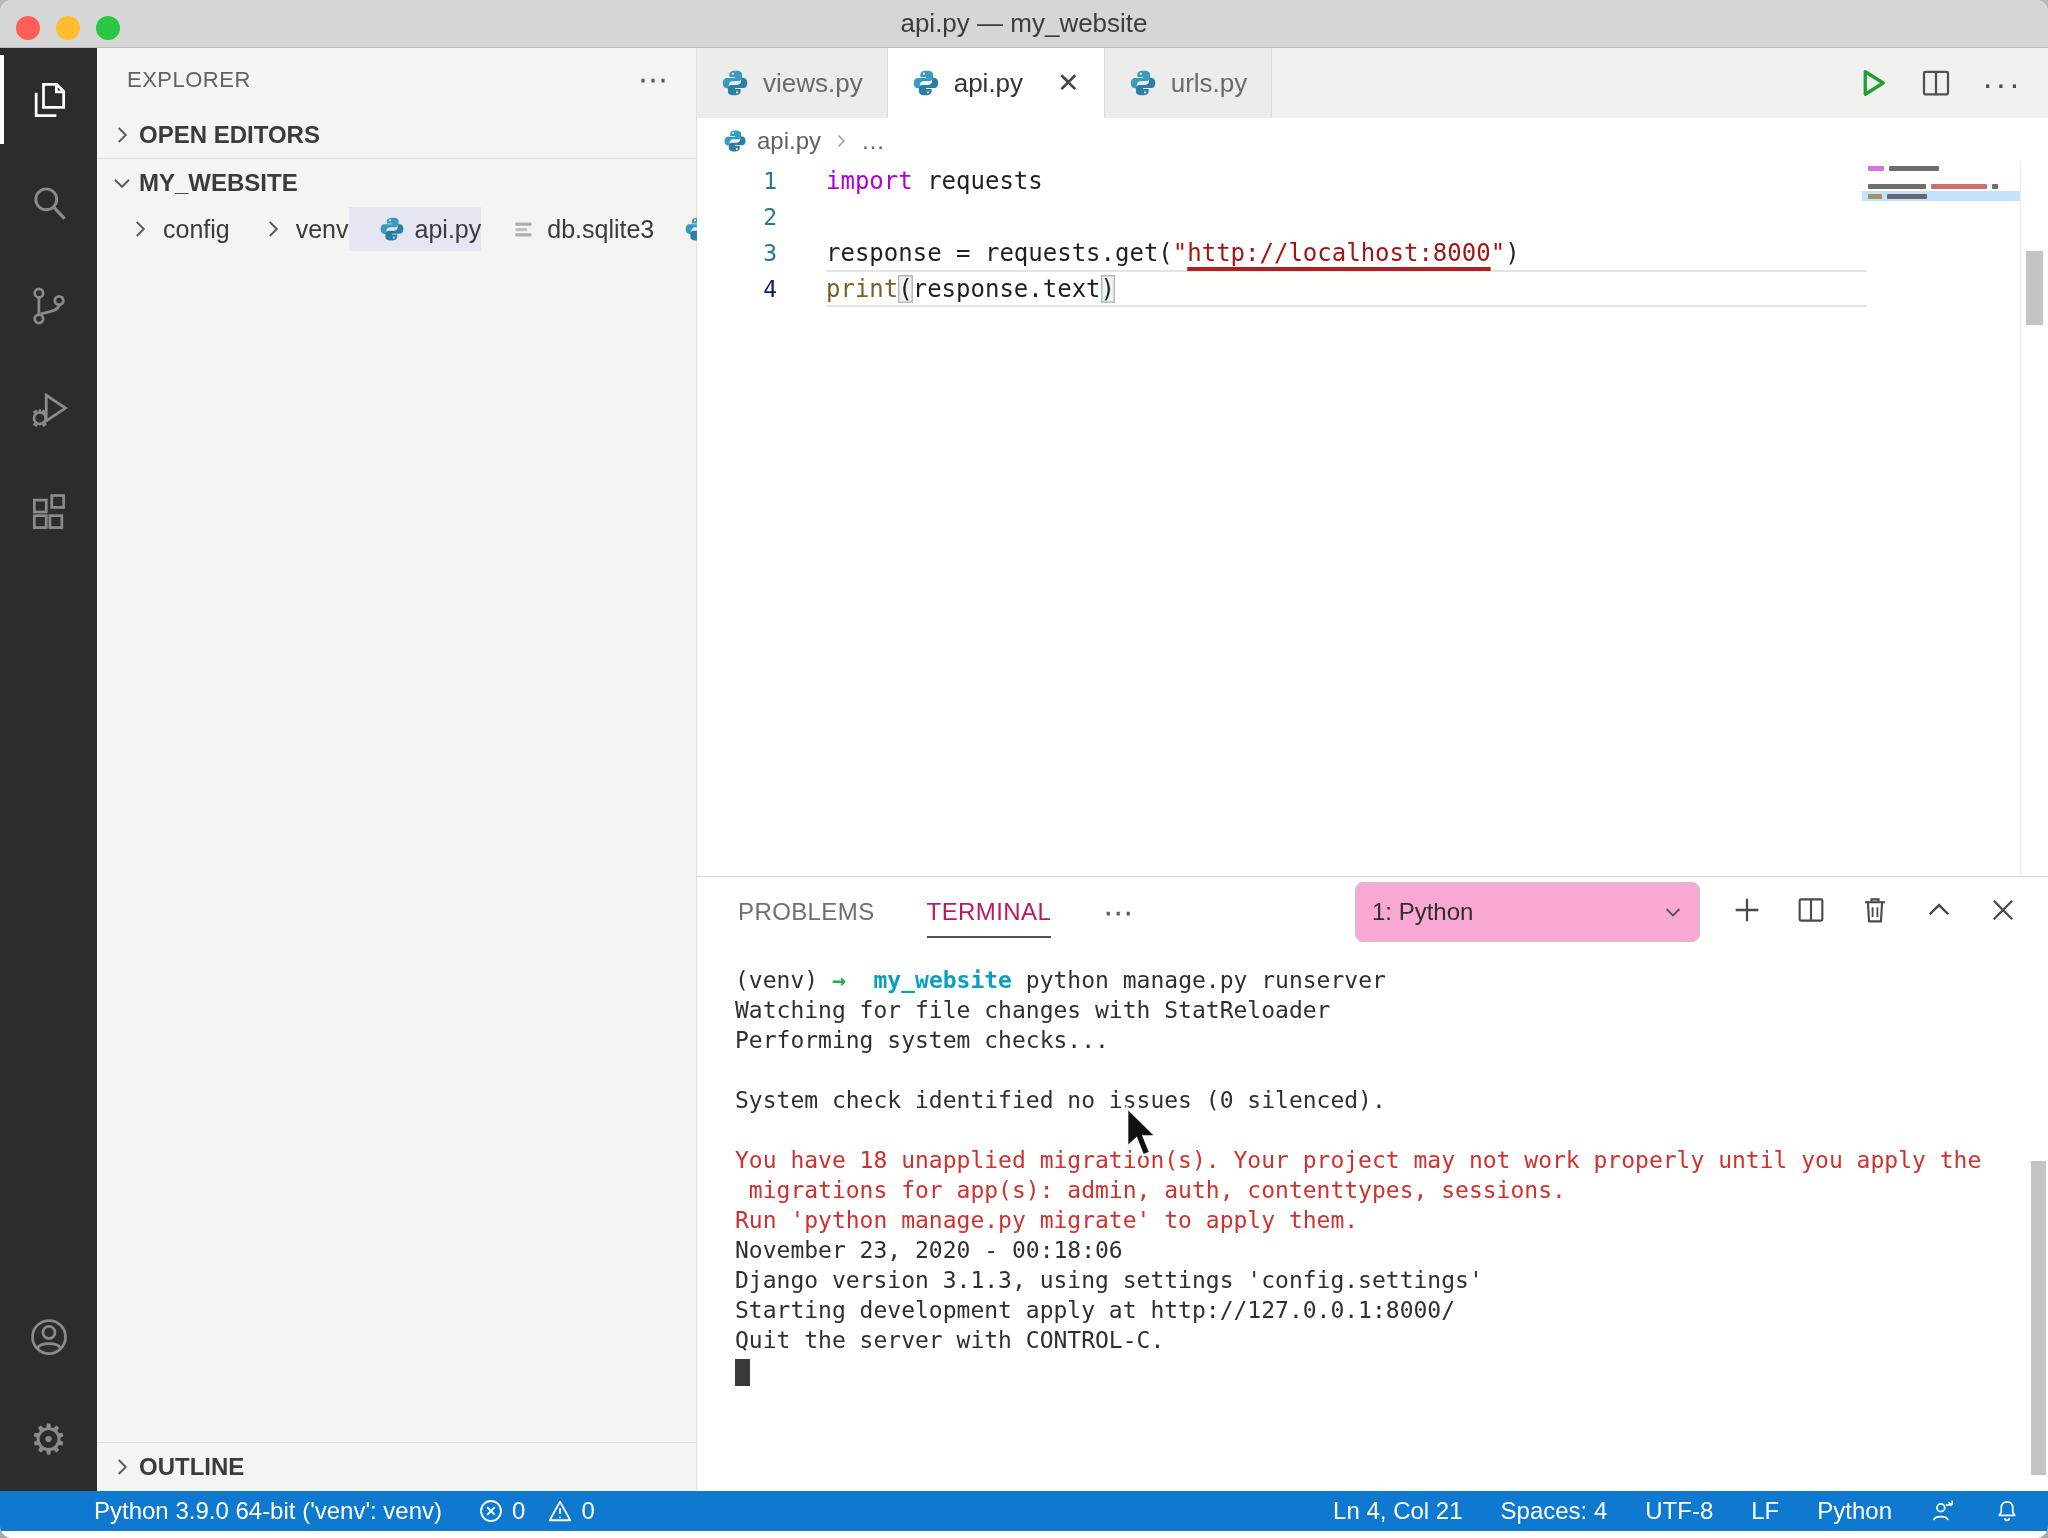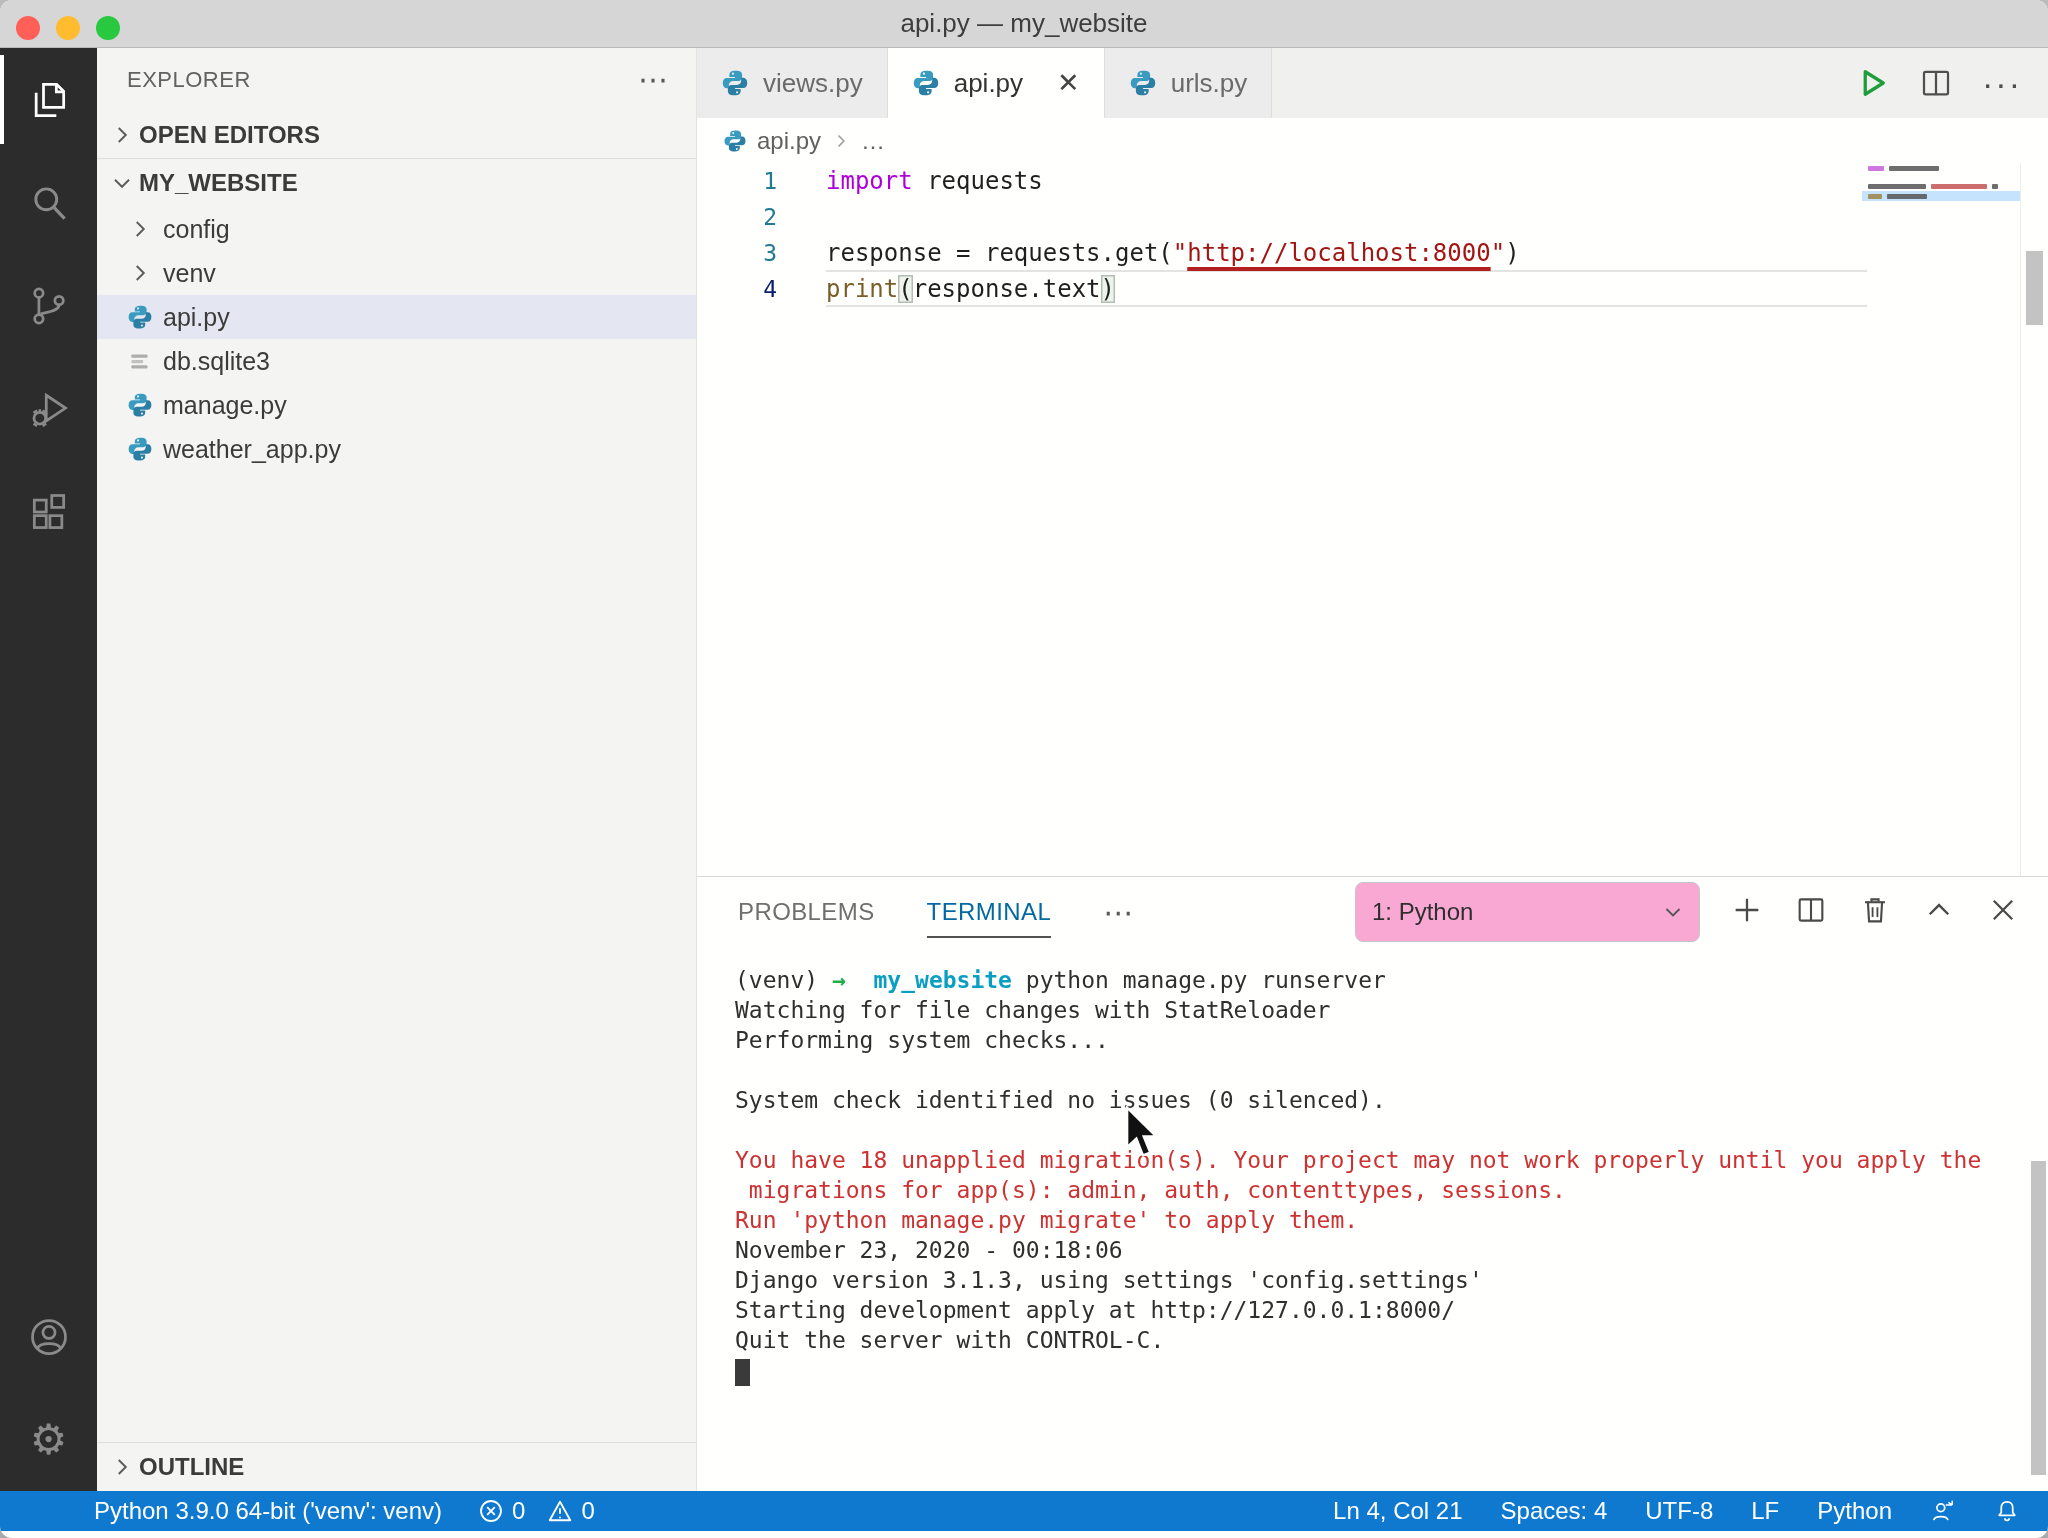--- a/index.html
+++ b/index.html
@@ -29,21 +29,21 @@
 
   
   .sidebar{width:600px;background:#f4f4f3;border-right:1px solid #e2e2e2;display:flex;flex-direction:column;flex:none;}
   .sb-header{height:64px;display:flex;align-items:center;padding:0 28px 0 30px;}
   .sb-title{font-size:22px;color:#616161;letter-spacing:.5px;}
   .sb-more{margin-left:auto;font-size:30px;color:#5a5a5a;line-height:0;}
   .sb-section{height:48px;display:flex;align-items:center;padding-left:12px;gap:4px;font-weight:bold;font-size:24px;color:#3b3b3b;}
   .sb-section.small{height:46px;}
   .sb-divider{height:1px;background:#dedede;}
   .chev{width:26px;height:26px;flex:none;color:#5c5c5c;}
-  .tree{display:flex;flex-direction:column;}
+  .tree{display:flex;}
   .tree-row{height:44px;display:flex;align-items:center;padding-left:30px;gap:10px;font-size:25px;color:#3b3b3b;}
   .tree-row.selected{background:#e4e6f1;}
   .tree-icon{width:26px;height:26px;flex:none;}
   .sb-fill{flex:1;}
 
   
   .editor-col{flex:1;display:flex;flex-direction:column;min-width:0;}
 
   
   .tabbar{height:70px;background:#f0f0ef;display:flex;align-items:stretch;flex:none;}
@@ -80,21 +80,21 @@
   .mm-row{position:absolute;left:6px;display:flex;gap:5px;}
   .mm-bar{height:5px;border-radius:1px;background:#4a4a4a;opacity:.8;}
   .mm-hl{position:absolute;left:0;right:0;height:10px;background:rgba(160,208,252,.6);}
   .editor-sb{position:absolute;right:0;top:0;width:28px;height:713px;border-left:1px solid #ececec;}
   .editor-sb .thumb{position:absolute;left:5px;top:88px;width:17px;height:74px;background:#c3c3c3;}
 
   
   .panel{position:relative;height:615px;background:#fffffe;border-top:1px solid #d8d8d8;flex:none;}
   .panel-header{height:70px;display:flex;align-items:center;padding:0 28px 0 41px;}
   .ptab{font-size:24px;letter-spacing:.4px;color:#6f6f6f;margin-right:52px;position:relative;}
-  .ptab.active{color:#0369a1;}
+  .ptab.active{color:#be185d;}
   .ptab.active::after{content:"";position:absolute;left:0;right:0;bottom:-12px;height:2.5px;background:#525252;}
   .ptab-more{font-size:30px;color:#5a5a5a;margin-right:40px;}
   .panel-right{margin-left:auto;display:flex;align-items:center;gap:30px;}
   .shell-select{width:345px;height:60px;border:1.5px solid #c6c6c6;border-radius:8px;background:#f9a8d4;
                 display:flex;align-items:center;padding:0 14px 0 16px;font-size:24px;color:#2f2f2f;}
   .shell-select .chevdown{margin-left:auto;width:24px;height:24px;color:#555;}
   .panel-right .icon-btn svg{width:34px;height:34px;color:#4a4a4a;}
   .terminal{padding:20px 0 0 38px;font-family:"DejaVu Sans Mono","Liberation Mono",monospace;font-size:23px;}
   .term-line{height:30px;white-space:pre;color:#2f2f2f;}
   .t-fg{color:#2f2f2f;}

